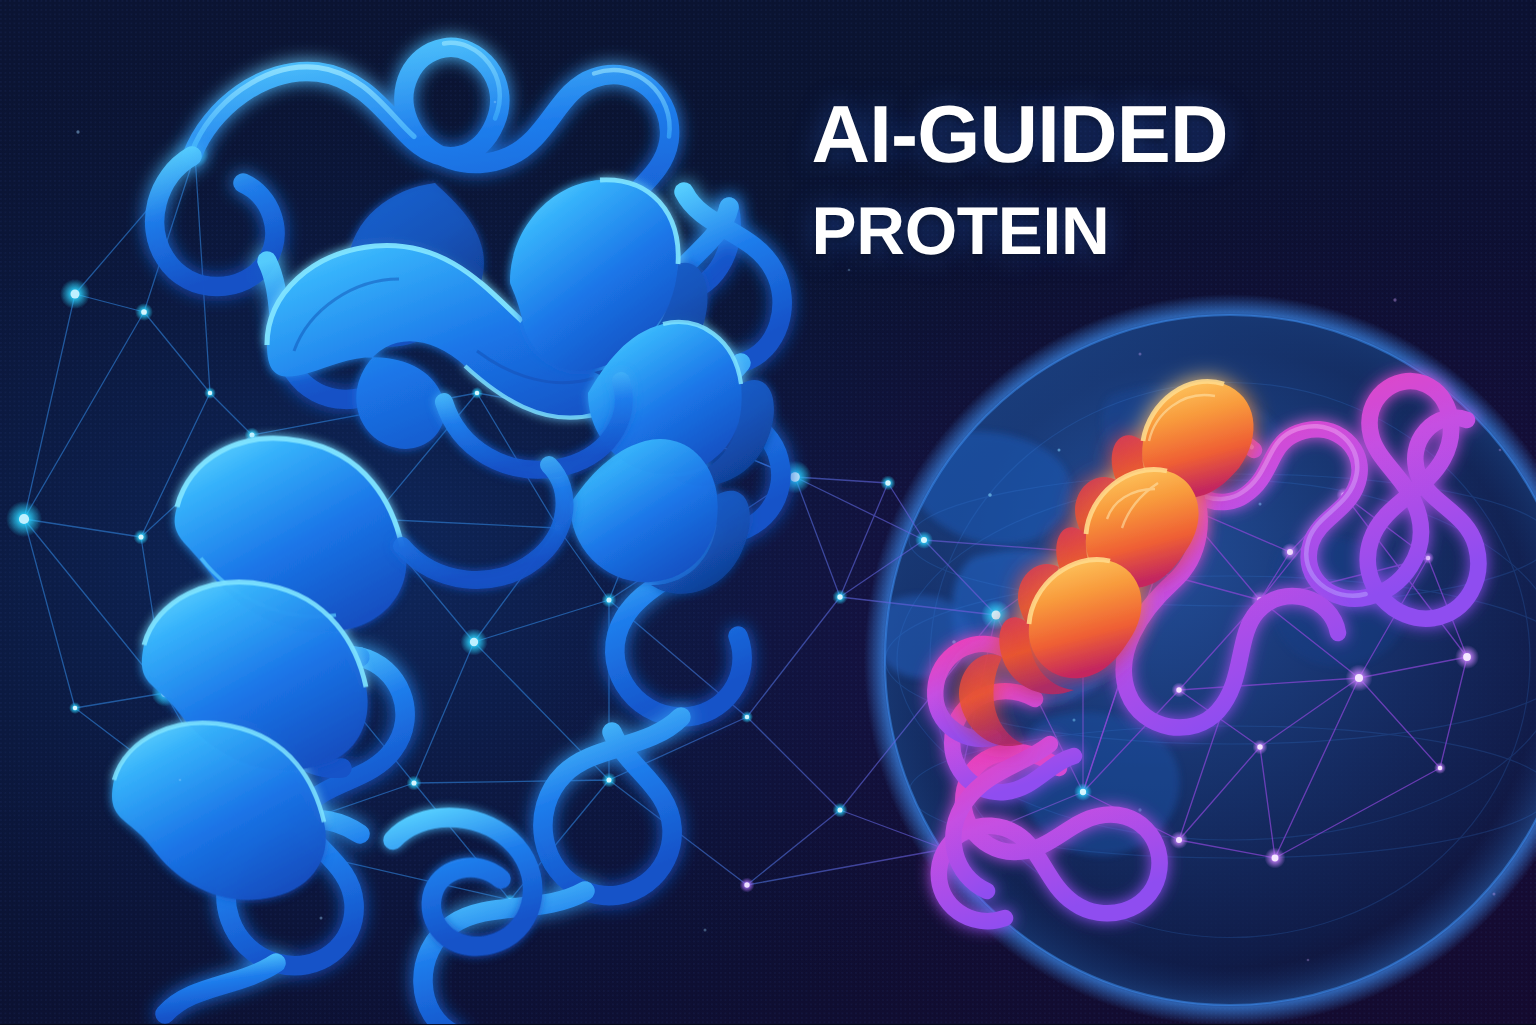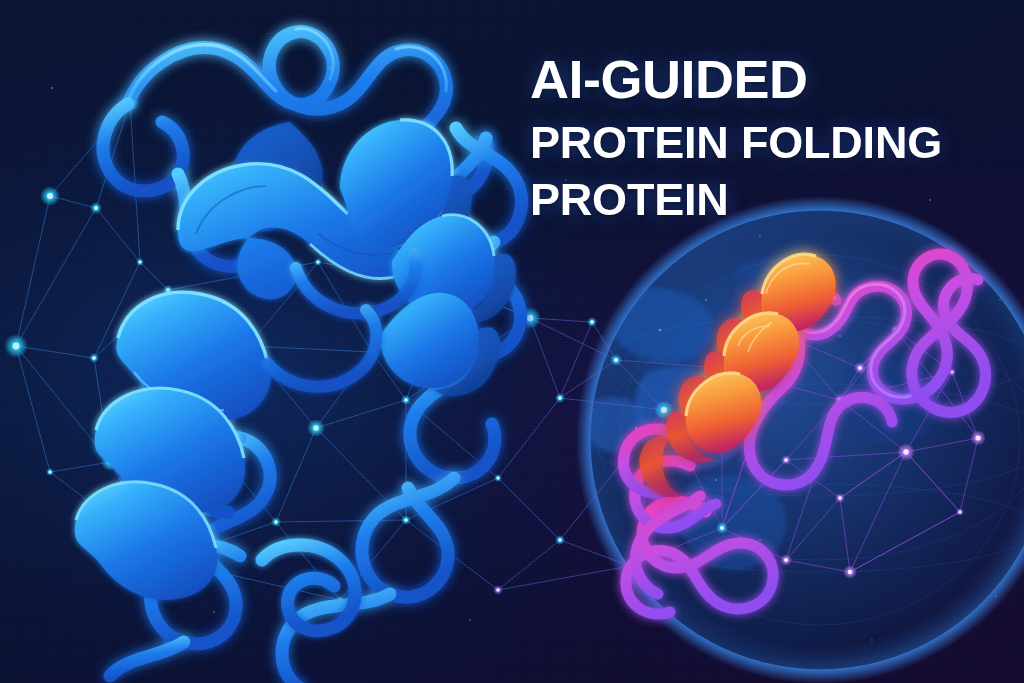--- a/index.html
+++ b/index.html
@@ -18,21 +18,21 @@
     left:530px;top:52px;
     width:470px;
     z-index:40;
     pointer-events:none;
   }
   .tline{
     color:#ffffff;
     font-weight:700;
     letter-spacing:0.3px;
     line-height:1.0;
-    margin:0;
+    margin:11px;
     text-shadow:0 0 18px rgba(40,90,190,.55), 0 2px 5px rgba(0,0,0,.55);
     white-space:nowrap;
   }
   #title-line-1{font-size:54px;letter-spacing:-0.5px;margin-bottom:14px;}
   #title-line-2{font-size:45px;letter-spacing:-0.2px;margin-bottom:12px;}
   #title-line-3{font-size:45px;letter-spacing:-0.2px;}
 </style>
 </head>
 <body>
 
@@ -650,17 +650,16 @@
       <circle cx="930" cy="200" r="1.1" opacity=".40"></circle>
       <circle cx="996" cy="596" r="1.0" opacity=".35"></circle>
       <circle cx="872" cy="640" r="0.9" opacity=".30"></circle>
       <circle cx="760" cy="236" r="1.0" opacity=".35"></circle>
       <circle cx="1000" cy="300" r="0.9" opacity=".30"></circle>
     </g>
   </svg>
 
   <div id="title-block">
     <div class="tline" id="title-line-1">AI-GUIDED</div>
-    <div class="tline" id="title-line-2">PROTEIN FOLDING</div>
     <div class="tline" id="title-line-3">PROTEIN</div>
   </div>
 
 </div>
 
 </body></html>

